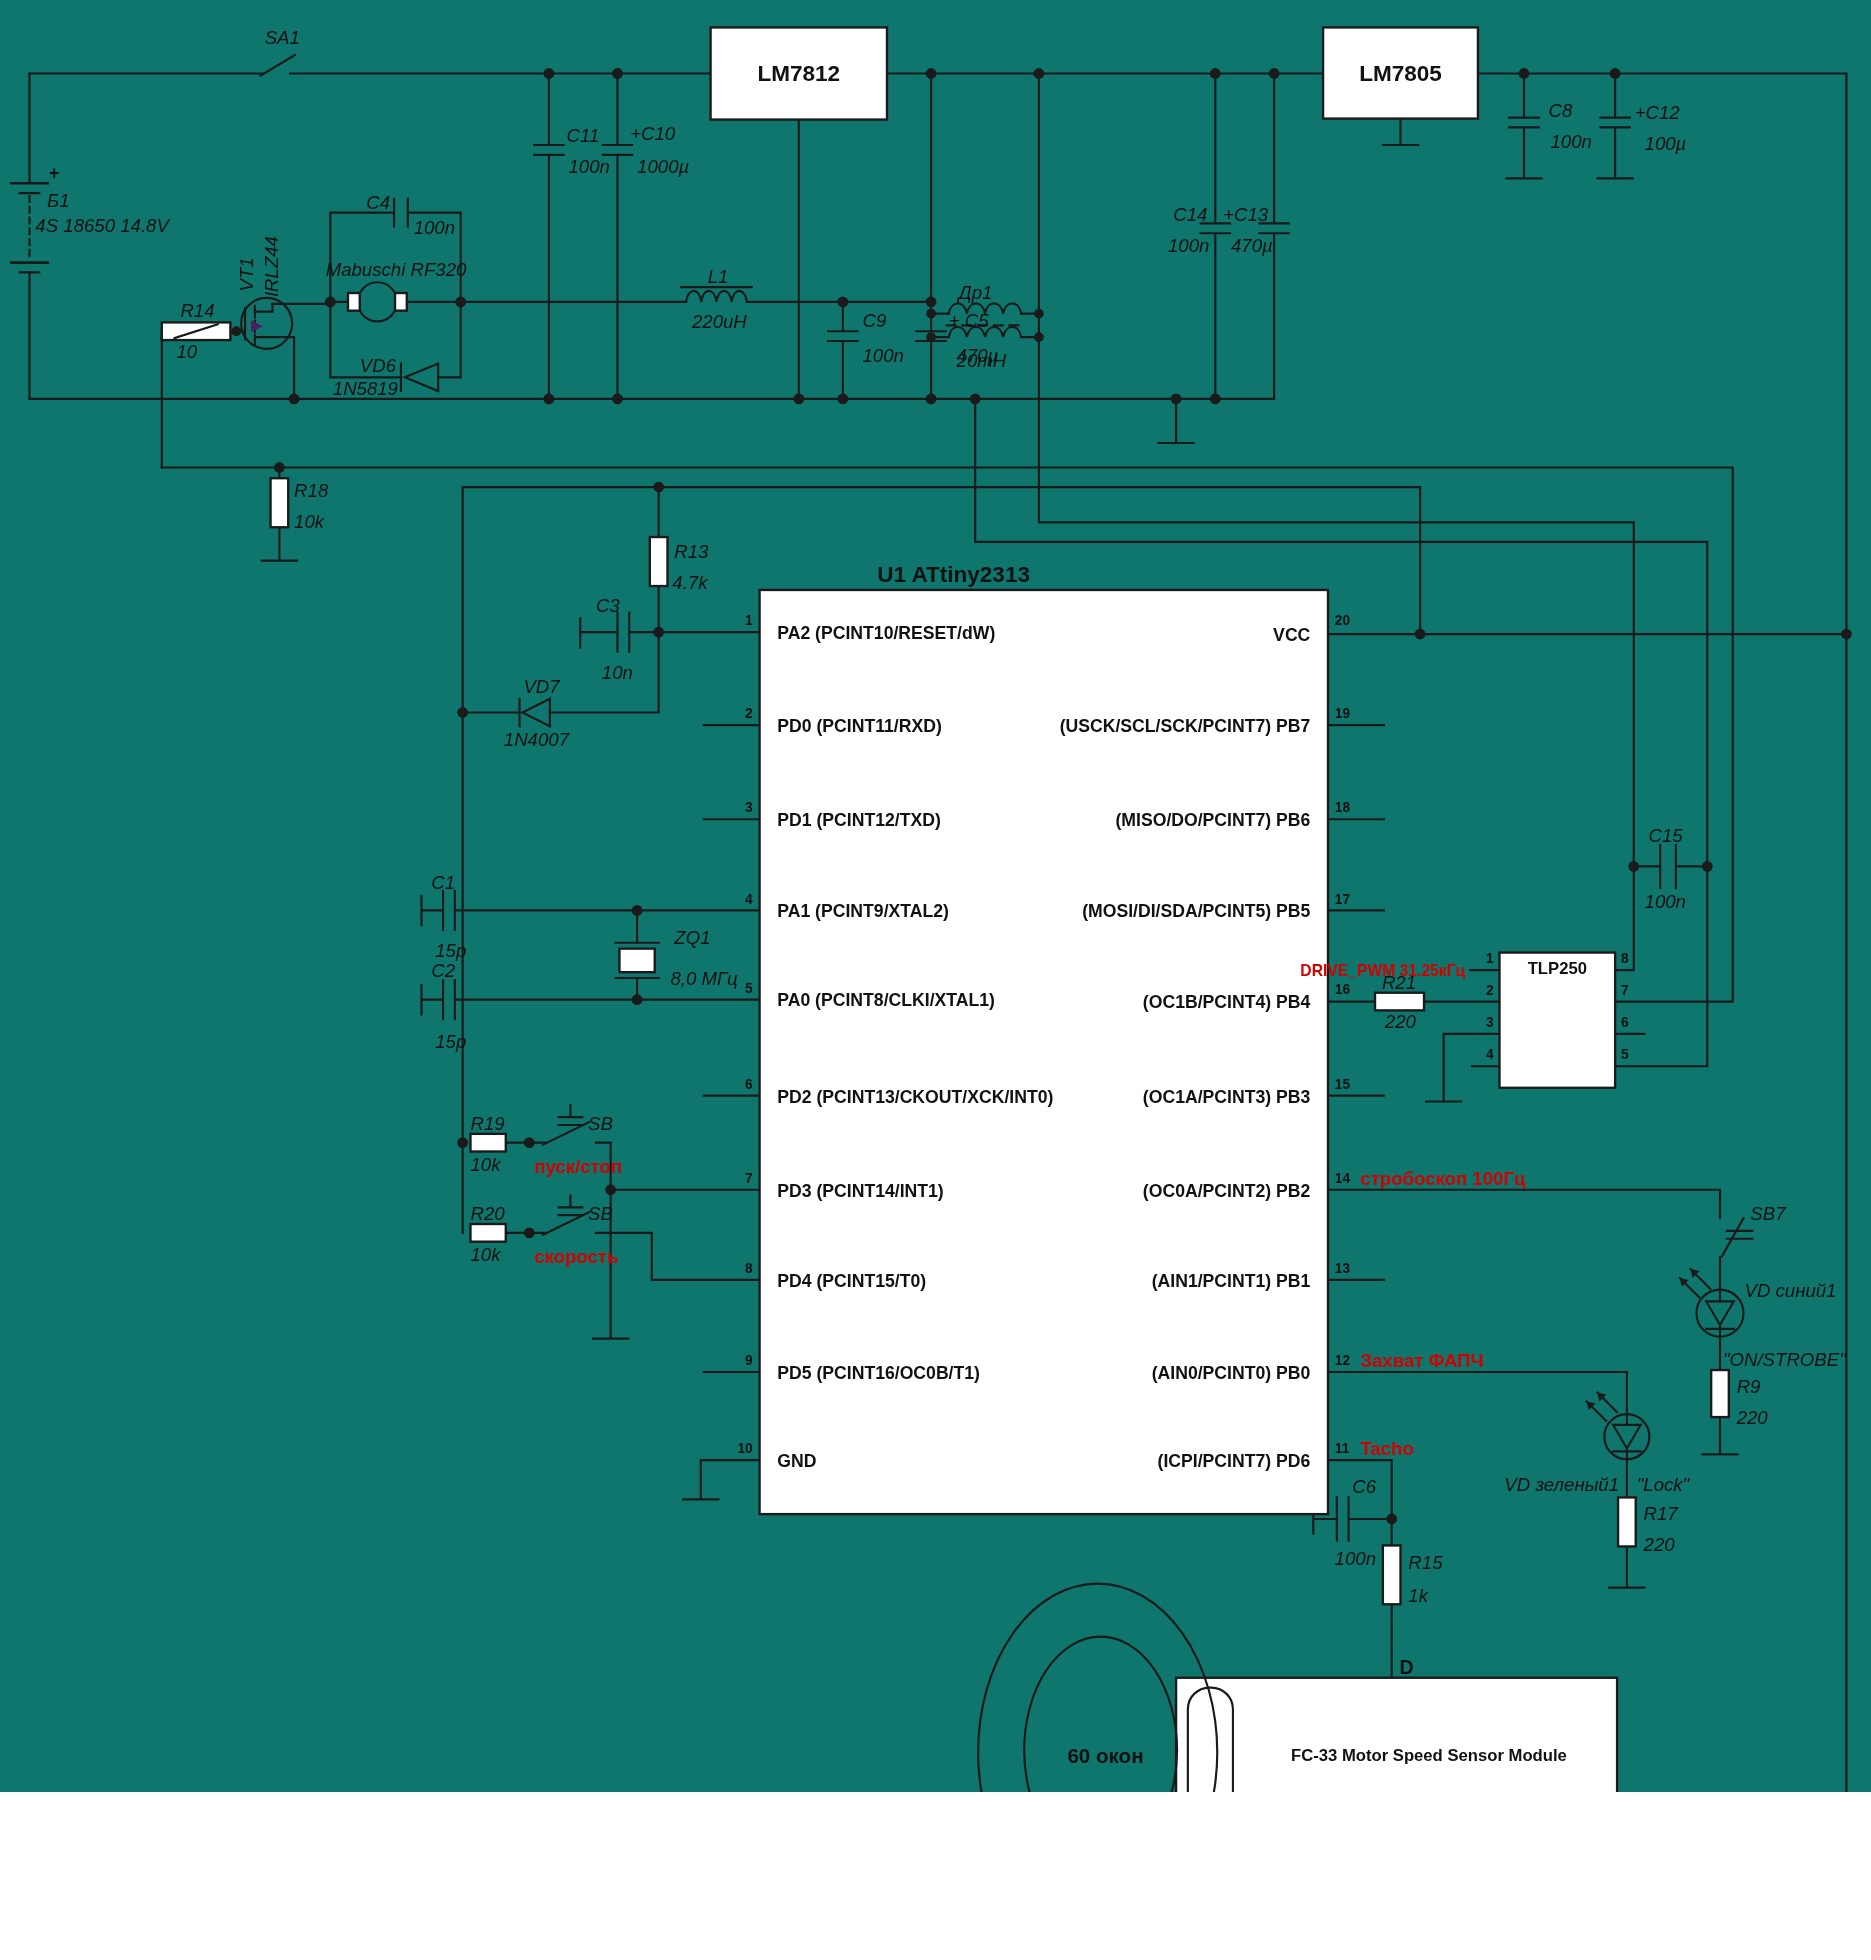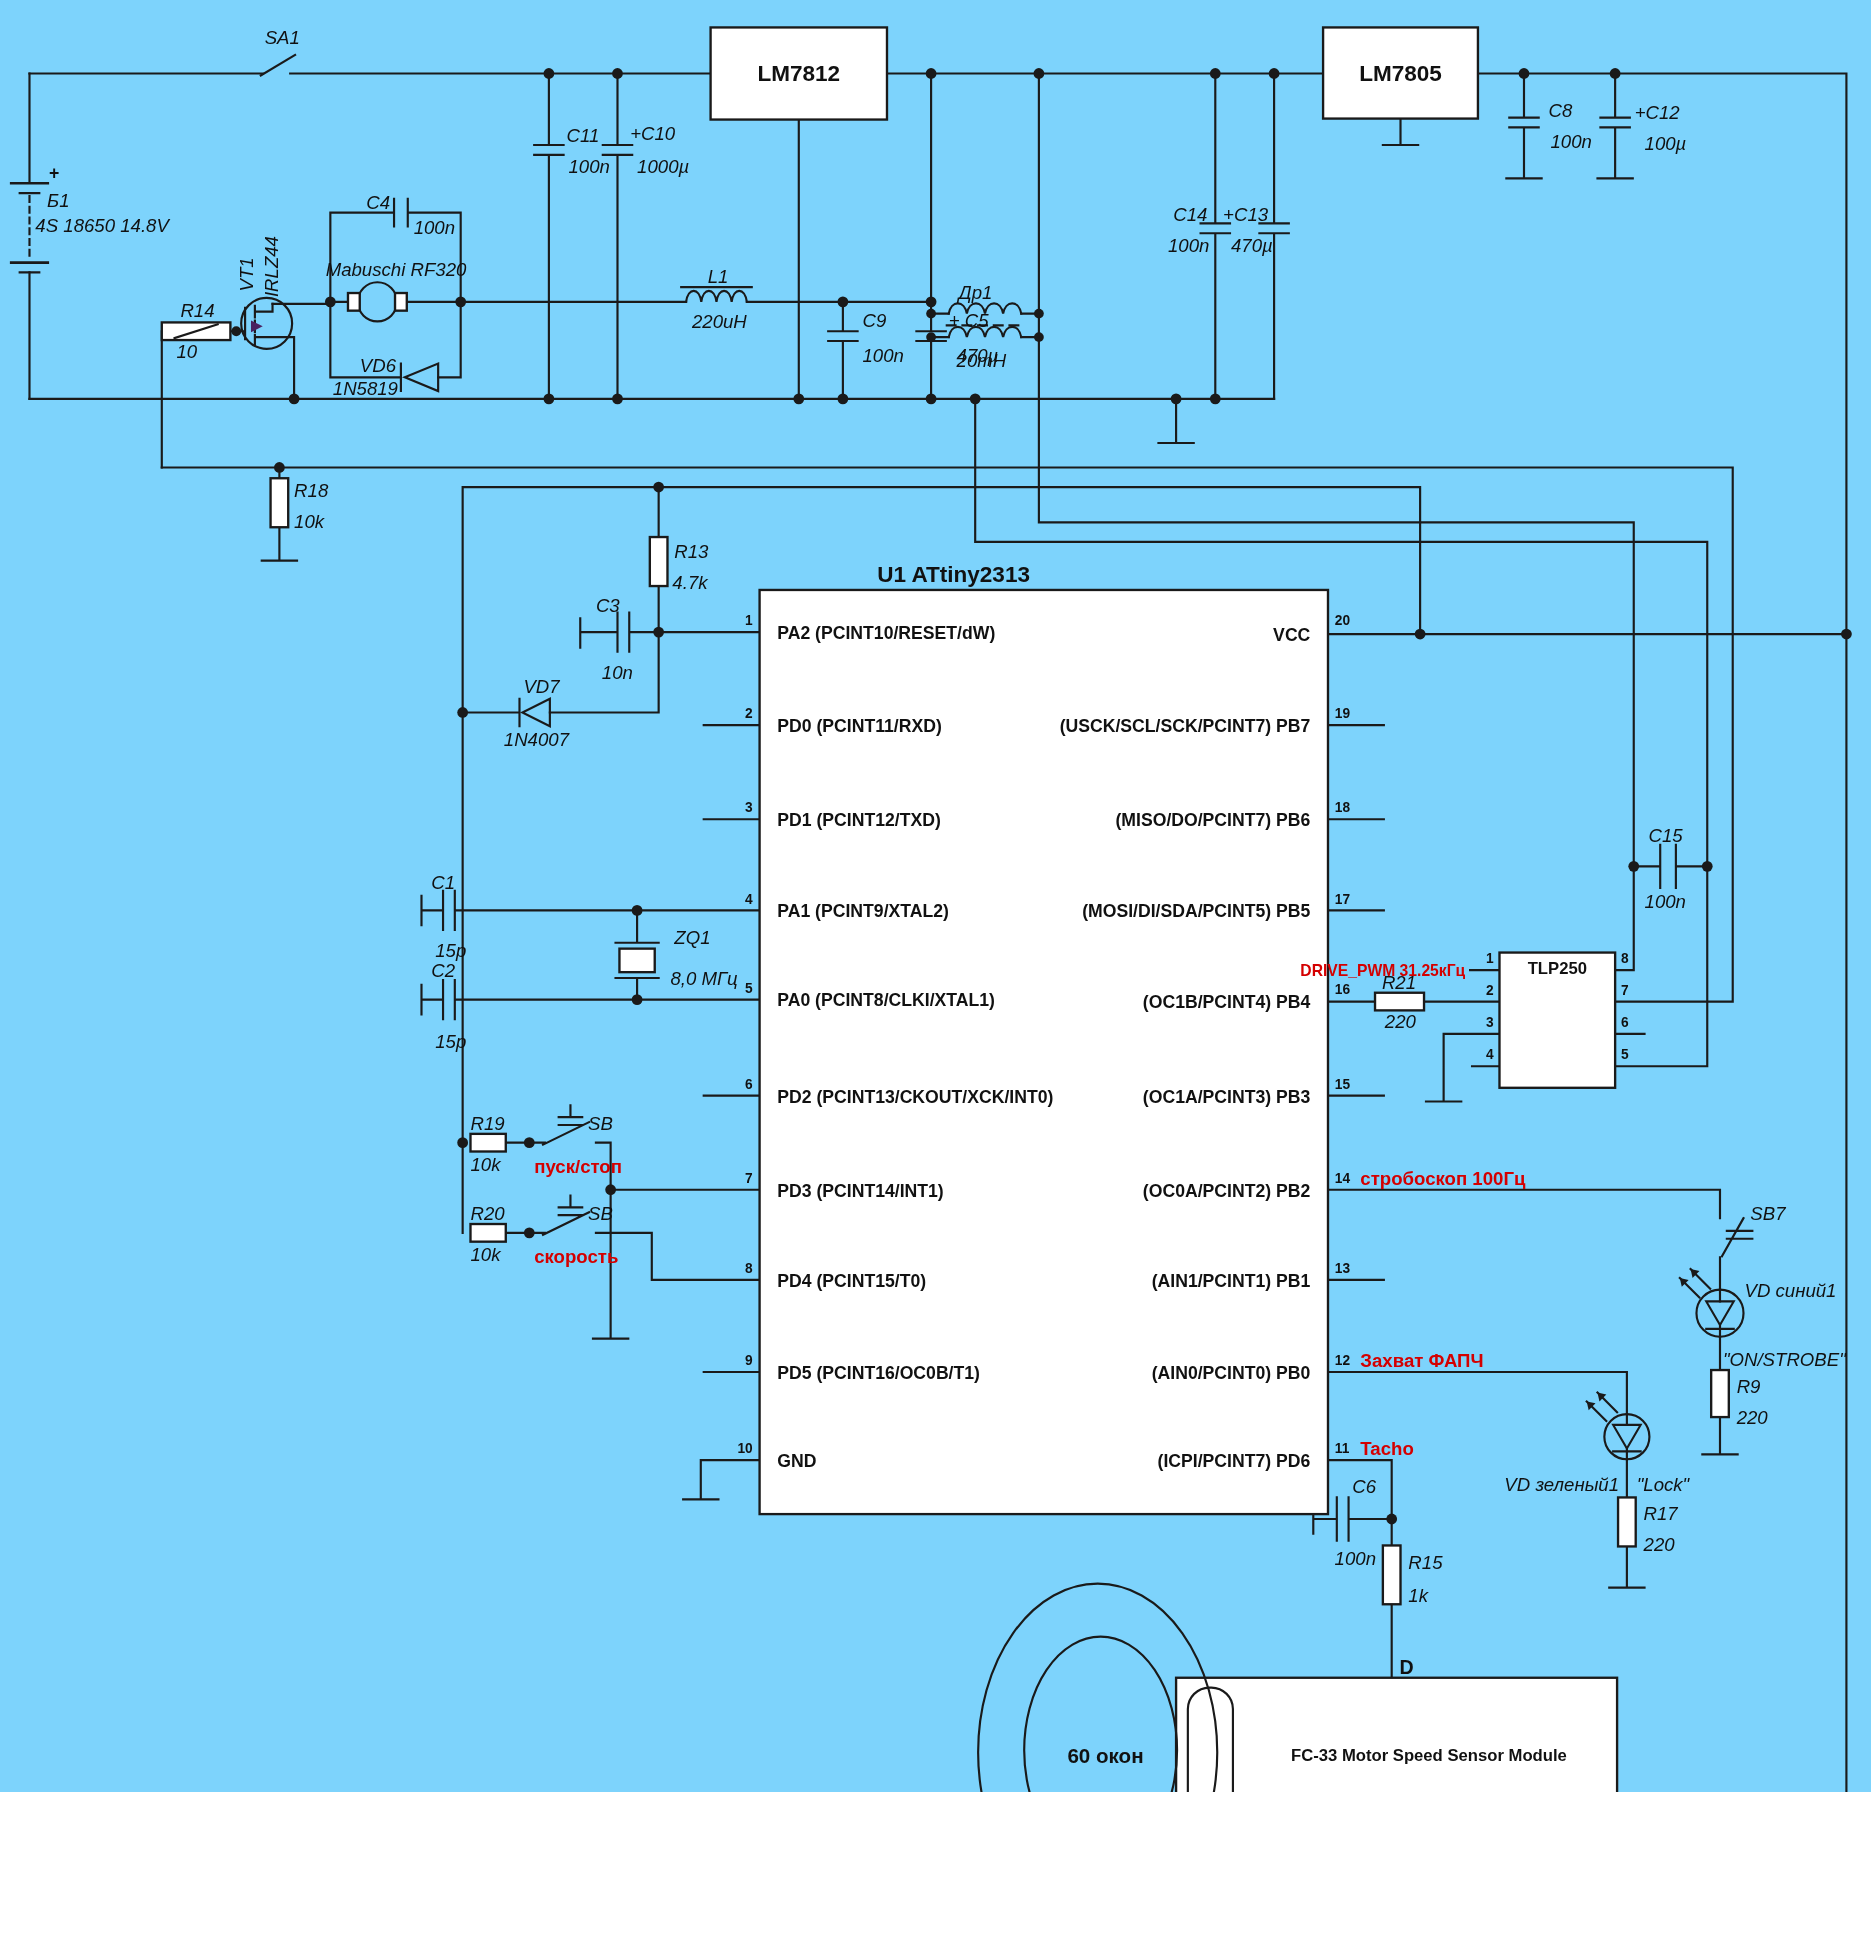--- a/index.html
+++ b/index.html
@@ -1,16 +1,16 @@
 <!DOCTYPE html>
 <html><head>
 <meta charset="utf-8">
 <style>
   html,body{margin:0;padding:0;background:#fff;}
-  .stage{width:1871px;height:1792px;position:relative;background:#7dd3fc;}
+  .stage{width:1871px;height:1792px;position:relative;background:#0f766e;}
   svg{display:block;}
   text{font-family:"Liberation Sans","DejaVu Sans",sans-serif;fill:#111;}
   .it{font-style:italic;font-size:19px;}
   .bold{font-weight:bold;}
   .pin{font-weight:bold;font-size:18px;}
   .pnum{font-weight:bold;font-size:14px;}
   .title{font-weight:bold;font-size:23px;}
   .title2{font-weight:bold;font-size:17px;}
   .red{fill:#d40000;font-weight:bold;font-size:19px;}
   .red16{fill:#d40000;font-weight:bold;font-size:16px;}

